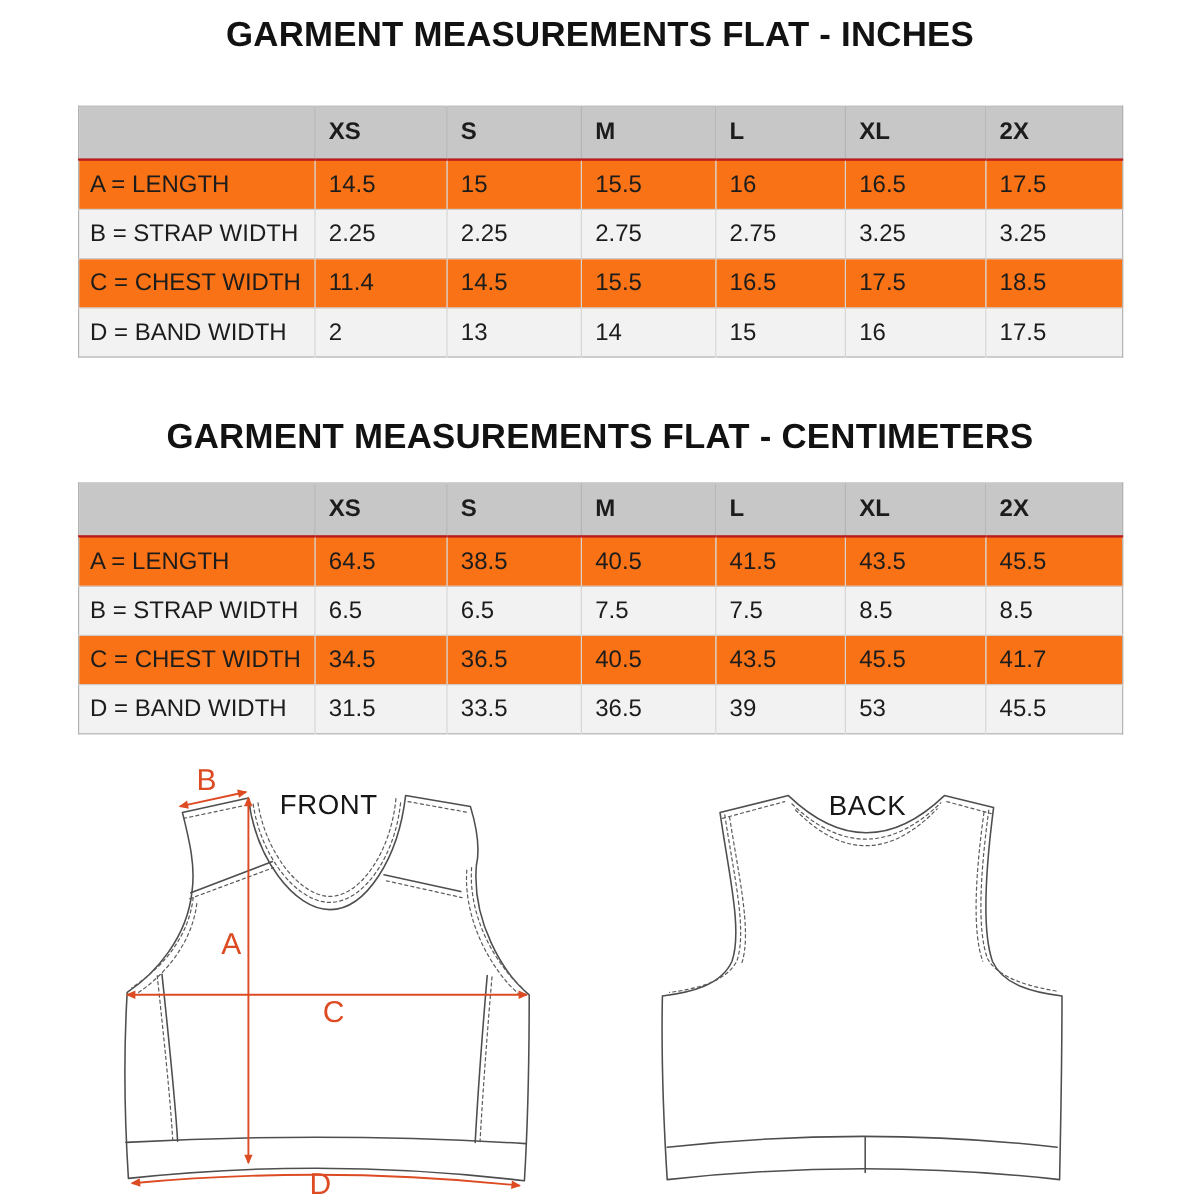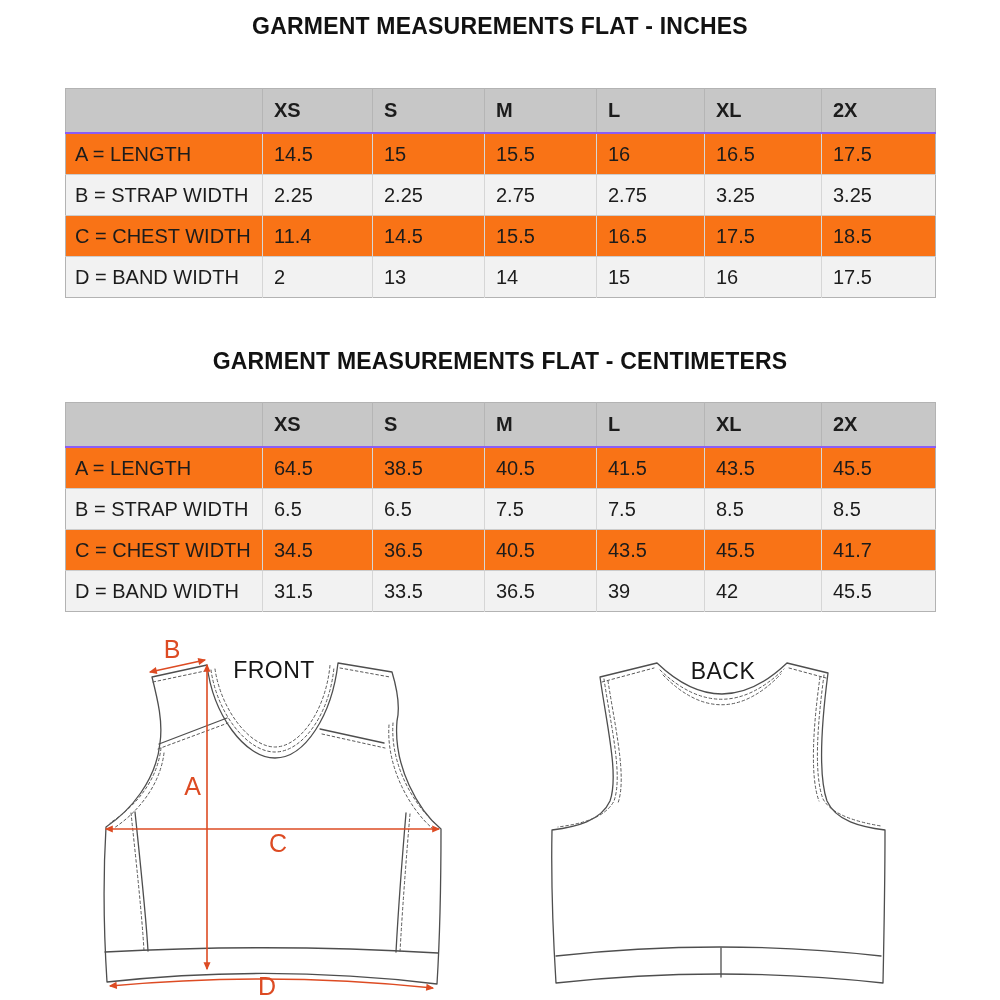--- a/index.html
+++ b/index.html
@@ -9,21 +9,21 @@
     height: 1000px;
     background: #ffffff;
     font-family: "Liberation Sans", sans-serif;
     overflow: hidden;
   }
   .chart-title {
     position: absolute;
     left: 0;
     width: 1000px;
     text-align: center;
-    font-size: 23px;
+    font-size: 29px;
     font-weight: 700;
     color: #121212;
     letter-spacing: 0.2px;
     white-space: nowrap;
   }
   .title-inches { top: 13px; }
   .title-cm { top: 348px; }
 
   table.size-table {
     position: absolute;
@@ -37,21 +37,21 @@
   }
   .table-inches { top: 88px; }
   .table-cm { top: 402px; }
 
   table.size-table th {
     background: #c7c7c7;
     height: 43px;
     font-weight: 700;
     text-align: left;
     padding: 0 0 0 11px;
-    border-bottom: 2px solid #8b5cf6;
+    border-bottom: 2px solid #b91c1c;
     border-right: 1px solid #b5b5b5;
     font-size: 20px;
   }
   table.size-table th:last-child { border-right: none; }
   table.size-table td {
     height: 40px;
     padding: 0 0 0 11px;
     border-bottom: 1px solid #cccccc;
     border-right: 1px solid #d6d6d6;
     background: #f97316;
@@ -216,21 +216,21 @@
         <td>43.5</td>
         <td>45.5</td>
         <td>41.7</td>
       </tr>
       <tr>
         <td class="row-label">D = BAND WIDTH</td>
         <td>31.5</td>
         <td>33.5</td>
         <td>36.5</td>
         <td>39</td>
-        <td>42</td>
+        <td>53</td>
         <td>45.5</td>
       </tr>
     </tbody>
   </table>
 
   <svg class="diagram" viewBox="0 0 1000 385">
     <defs>
       <marker id="arw" viewBox="0 0 10 10" refX="8.5" refY="5" markerWidth="9" markerHeight="8" markerUnits="userSpaceOnUse" orient="auto-start-reverse">
         <path d="M0,0.6 L10,5 L0,9.4 Z" fill="#dd4b23"></path>
       </marker>

